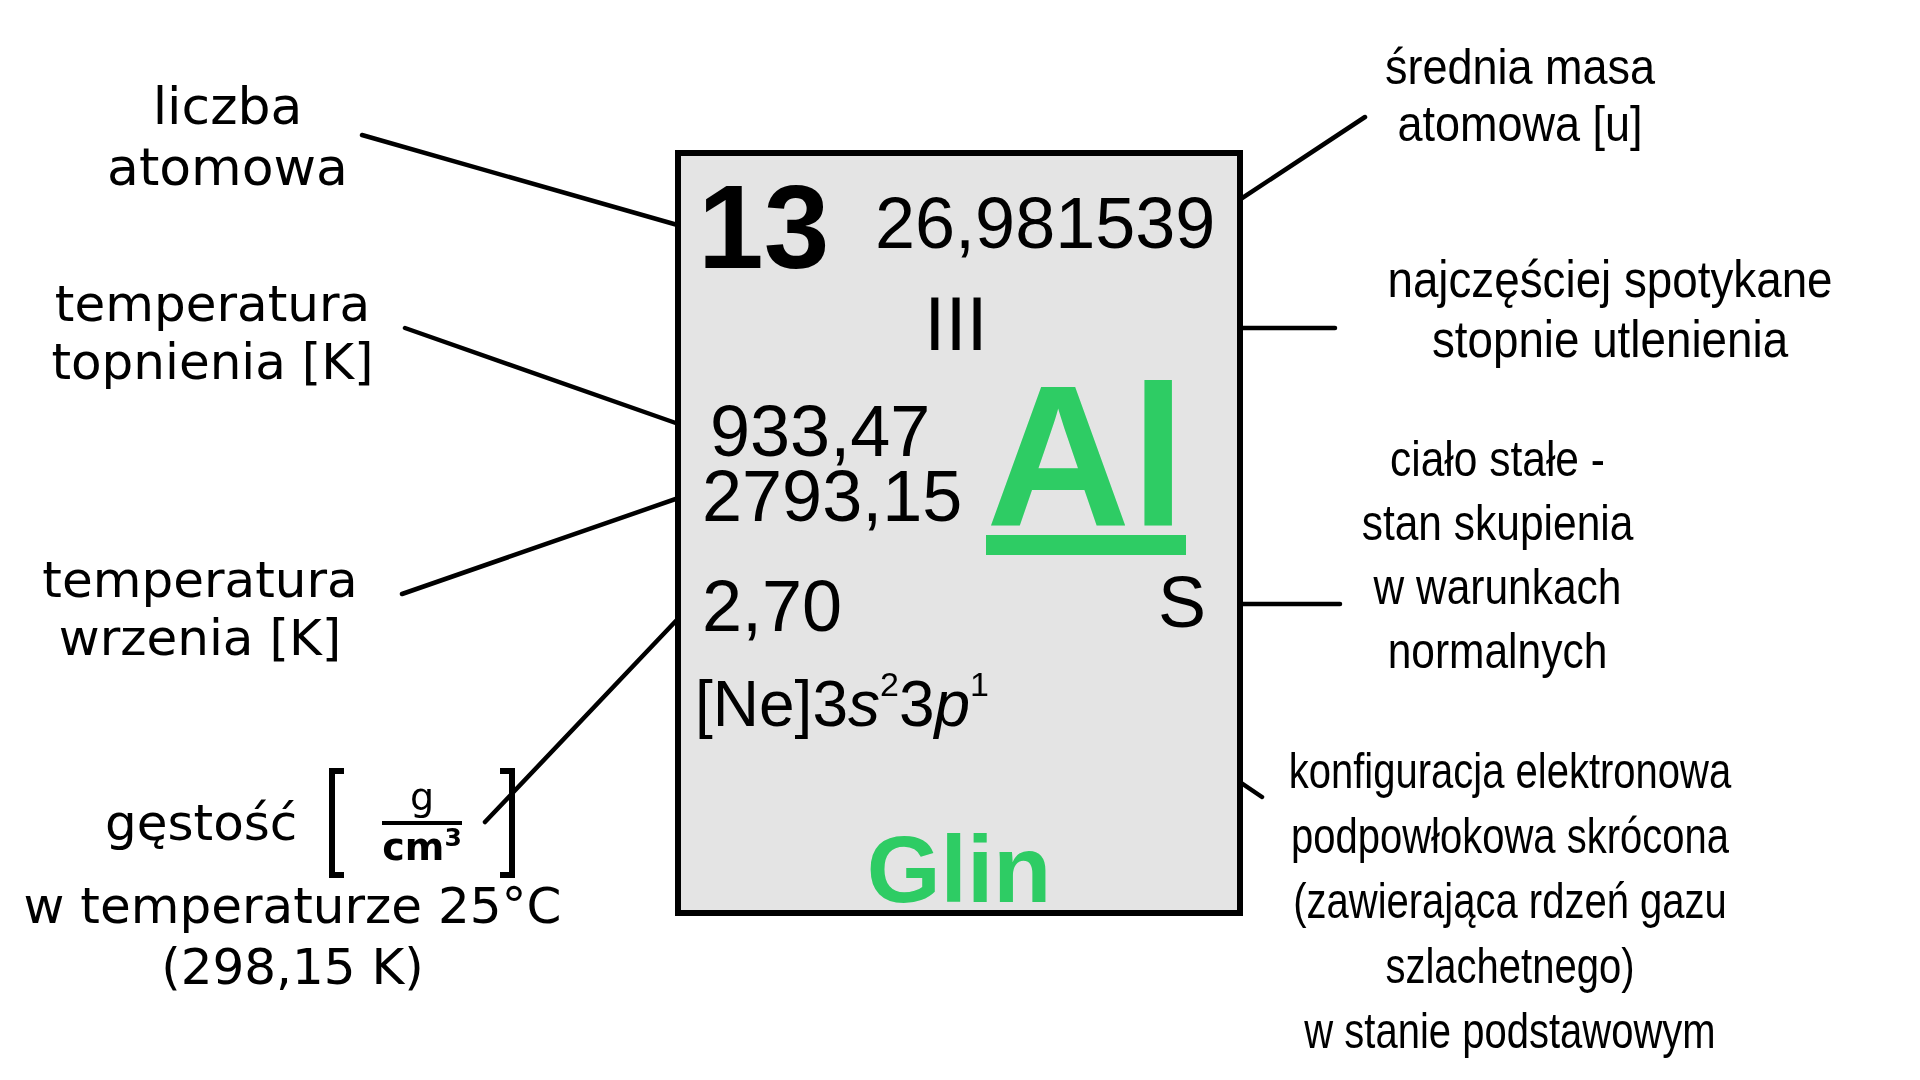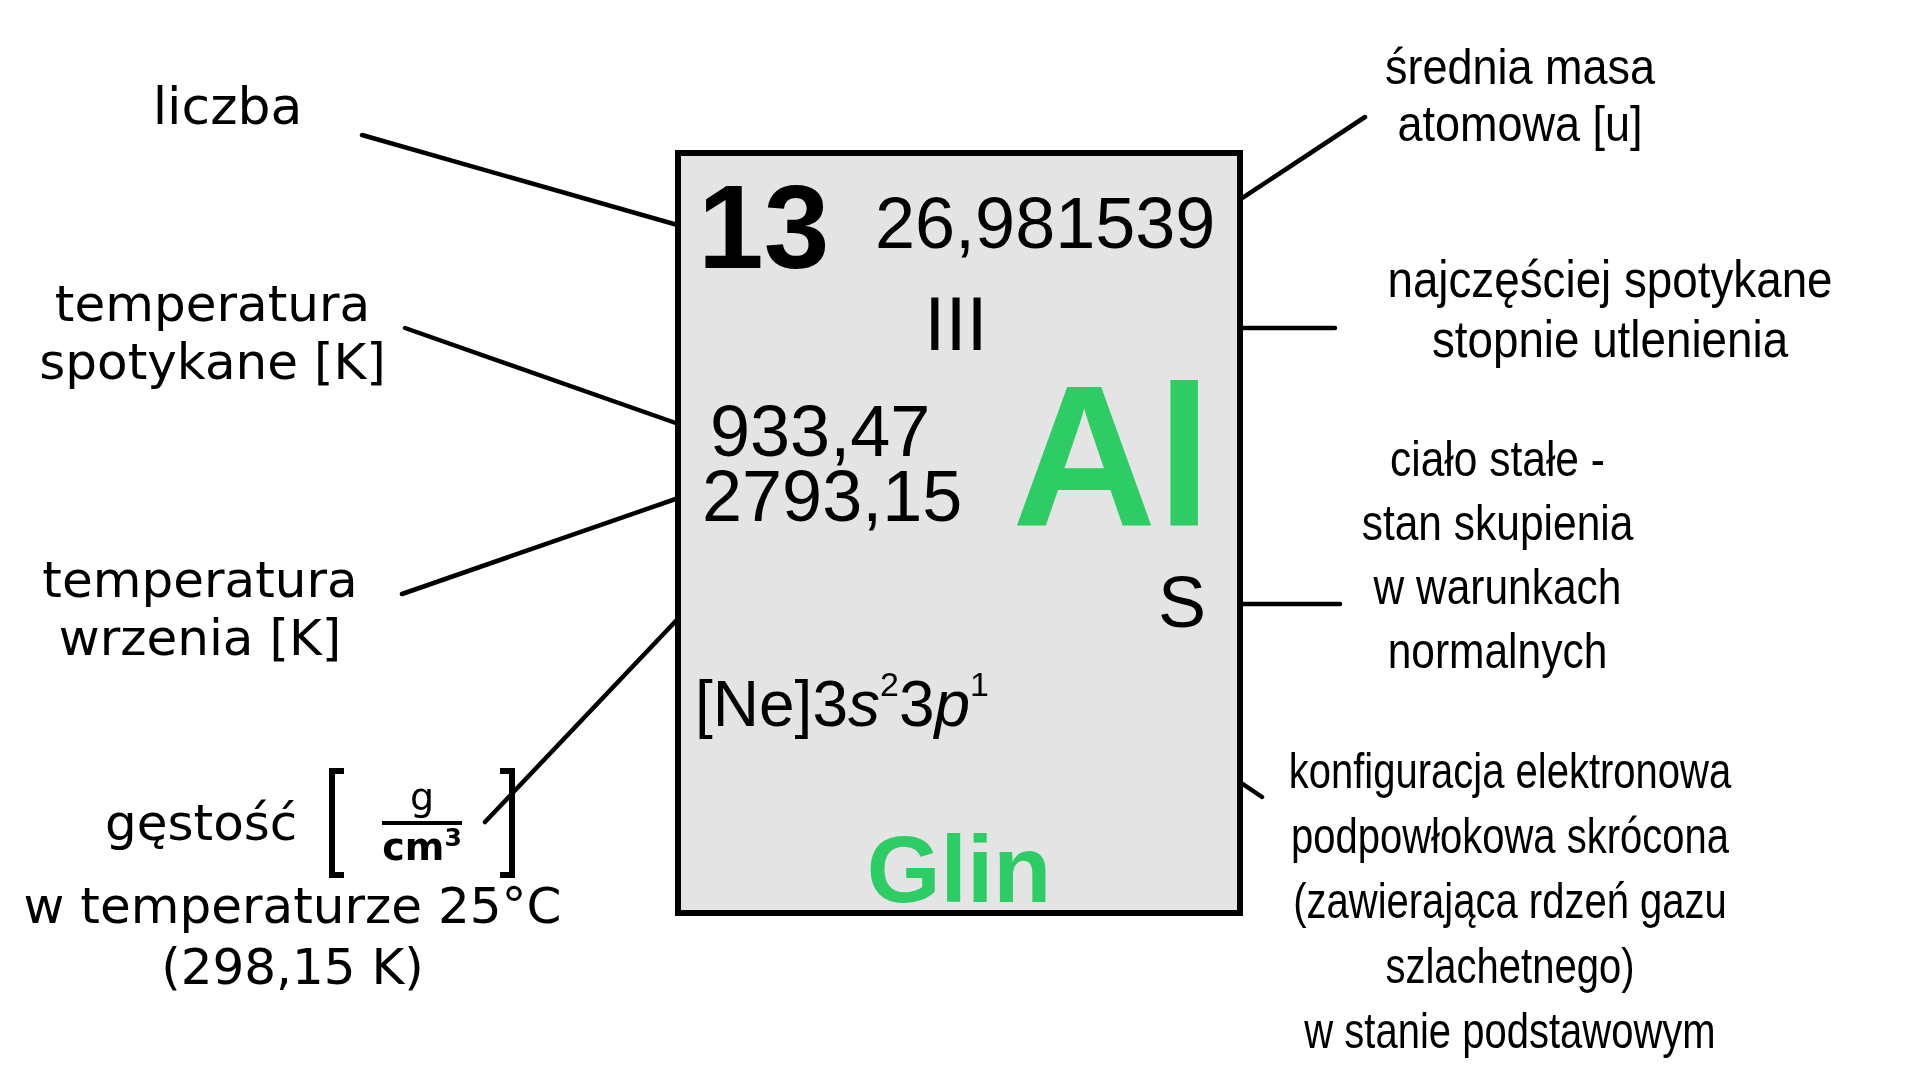--- a/index.html
+++ b/index.html
@@ -18,21 +18,21 @@
   .card{
     position:absolute;left:675px;top:150px;width:568px;height:766px;
     background:var(--card-bg);border:6px solid var(--ink);box-sizing:border-box;
   }
   .cardtxt{font-family:"Liberation Sans",sans-serif;}
   .atomic-number{left:698px;top:168px;font-size:118px;font-weight:bold;}
   .atomic-mass{left:875px;top:187px;font-size:72px;}
   .oxidation{left:856px;top:286px;width:200px;text-align:center;font-size:76px;}
   .melting{left:702px;top:395px;font-size:72px;margin-left:8px;}
   .boiling{left:702px;top:460px;font-size:72px;}
-  .symbol{left:1012px;top:356px;font-size:200px;font-weight:bold;color:var(--green);}
+  .symbol{left:986px;top:356px;font-size:200px;font-weight:bold;color:var(--green);text-decoration:underline;}
   .density-val{left:702px;top:570px;font-size:72px;}
   .state-sym{left:1158px;top:566px;font-size:72px;}
   .econfig{left:695px;top:672px;width:528px;text-align:left;font-size:64px;}
   .econfig .orb{font-style:italic;}
   .econfig sup{font-size:34px;vertical-align:30px;line-height:0;}
   .el-name{left:695px;top:778px;width:528px;text-align:center;font-size:95px;font-weight:bold;color:var(--green);margin-top:44px;}
   
   .lbl{text-align:center;}
   .lbl-atomicnum{left:45px;top:76px;width:365px;font-size:52px;line-height:61px;}
   .lbl-melting{left:15px;top:275px;width:395px;font-size:50px;line-height:58px;}
@@ -76,33 +76,35 @@
   </svg>
 
   <div class="card"></div>
 
   <span class="abs cardtxt atomic-number">13</span>
   <span class="abs cardtxt atomic-mass">26,981539</span>
   <span class="abs cardtxt oxidation">III</span>
   <span class="abs cardtxt melting">933,47</span>
   <span class="abs cardtxt boiling">2793,15</span>
   <span class="abs cardtxt symbol">Al</span>
+  <span class="abs cardtxt density-val">2,70</span>
   <span class="abs cardtxt state-sym">S</span>
 
   <span class="abs cardtxt econfig"><span>[Ne]3</span><span class="orb">s</span><sup>2</sup><span>3</span><span class="orb">p</span><sup>1</sup></span>
 
   <span class="abs cardtxt el-name">Glin</span>
 
   <div class="abs lbl lbl-atomicnum">
     <div>liczba</div>
+    <div>atomowa</div>
   </div>
 
   <div class="abs lbl lbl-melting">
     <div>temperatura</div>
-    <div>spotykane [K]</div>
+    <div>topnienia [K]</div>
   </div>
 
   <div class="abs lbl lbl-boiling">
     <div>temperatura</div>
     <div>wrzenia [K]</div>
   </div>
 
   <div class="abs density-row">
     <span class="density-term">gęstość</span>
     <span class="brk brk-l"></span>

